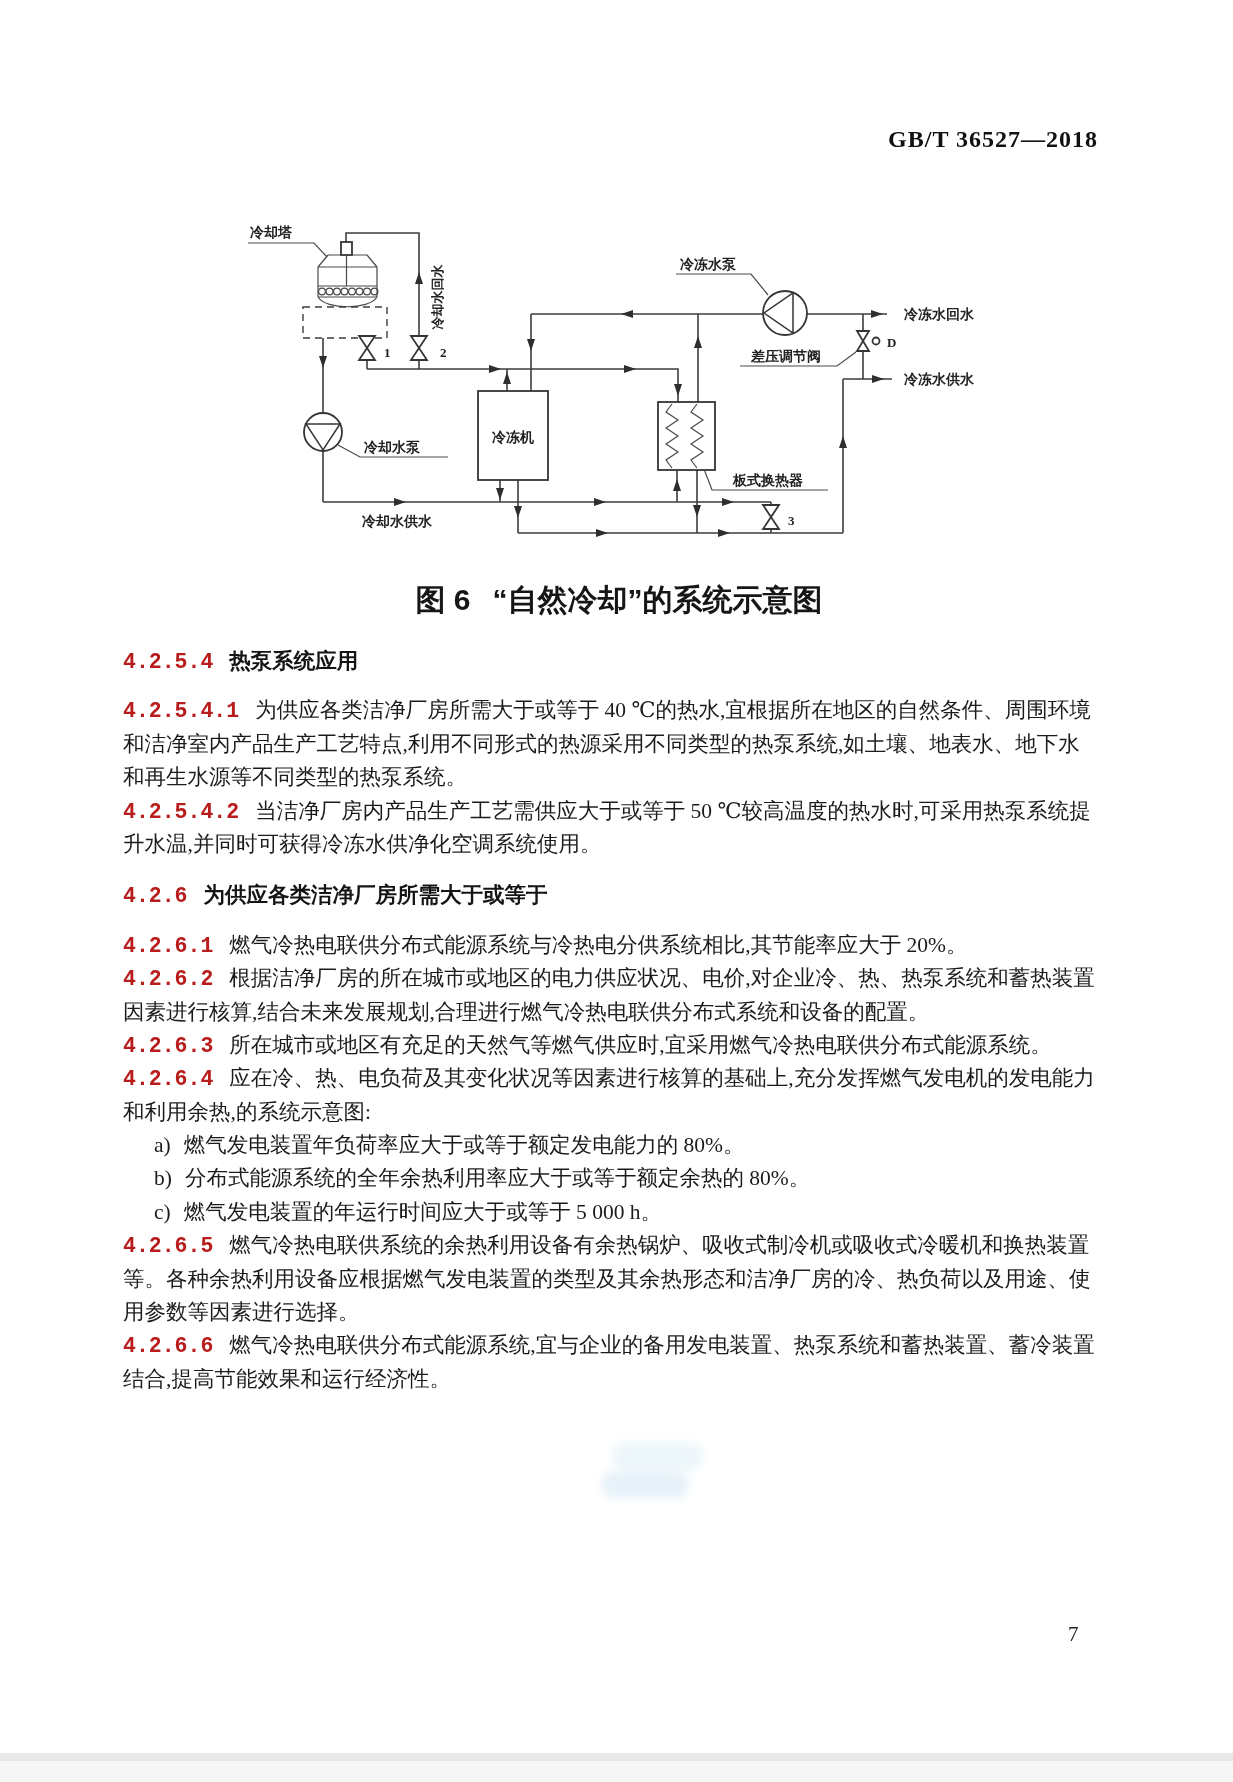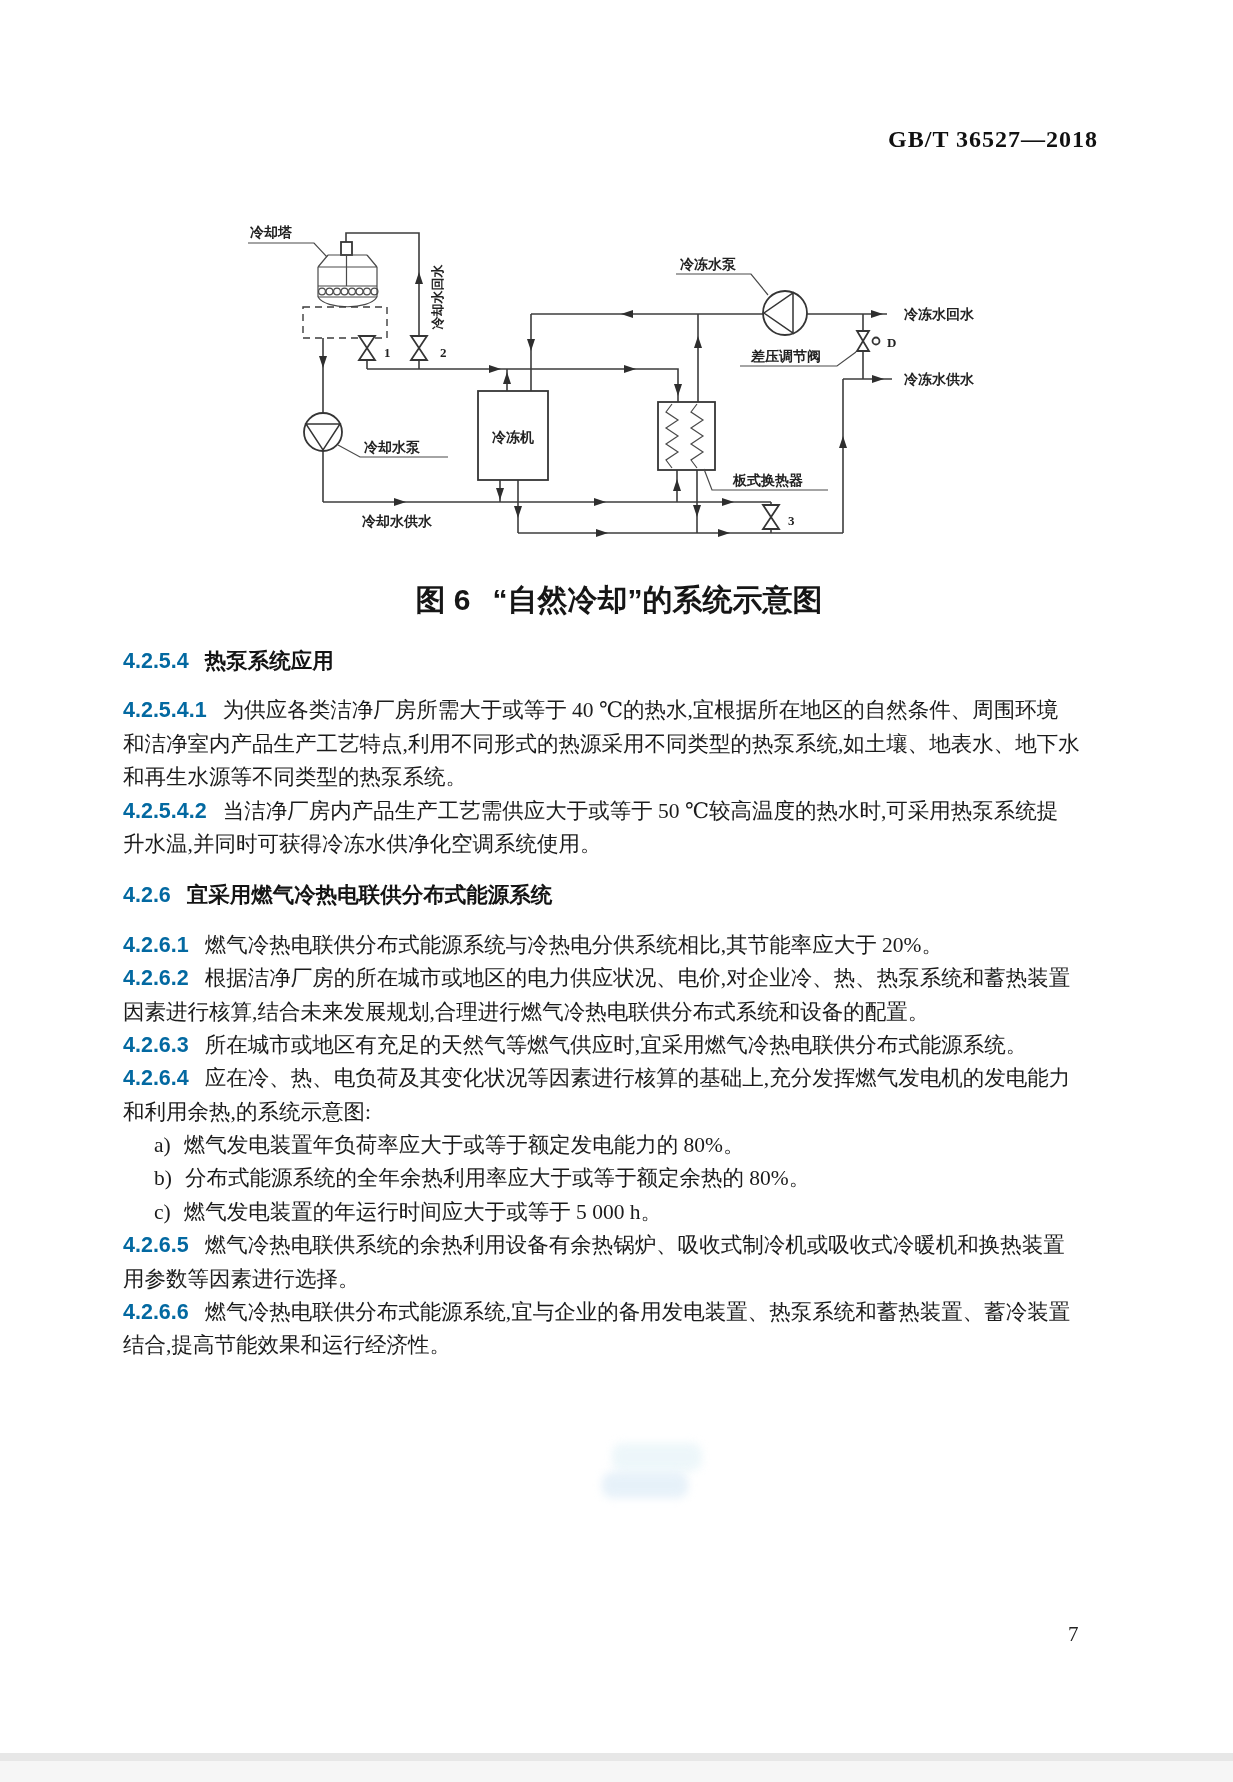--- a/index.html
+++ b/index.html
@@ -25,21 +25,21 @@
   
   .caption-wrap{position:absolute;left:123px;top:580px;width:992px;text-align:center;}
   .caption{font-size:30px;font-weight:bold;font-family:"Liberation Sans","DejaVu Sans",sans-serif;color:#161616;}
   .caption .gap{margin-left:22px;}
   
   .textcol{position:absolute;left:123px;top:645px;width:1000px;}
   .line{font-size:21.5px;line-height:33.4px;height:33.4px;white-space:nowrap;color:#1b1b1b;}
   .heading{font-size:21.5px;line-height:33.4px;height:33.4px;font-weight:bold;
     font-family:"Liberation Sans","DejaVu Sans",sans-serif;color:#141414;white-space:nowrap;}
   .mt16{margin-top:16px;} .mt18{margin-top:18px;}
-  .num{font-family:Liberation Sans, sans-serif;font-weight:bold;margin-right:16px;color:#0369a1;margin-top:16px;}
+  .num{font-family:Liberation Mono, monospace;font-weight:bold;margin-right:16px;color:#b91c1c;margin-top:16px;}
   .item{padding-left:31px;}
   .marker{margin-right:13px;}
   
   .page-num{position:absolute;left:1068px;top:1622px;font-size:21px;color:#222;}
   
   .watermark1{position:absolute;left:612px;top:1443px;width:90px;height:28px;background:#dff0f6;
     opacity:.55;border-radius:10px;filter:blur(4px);}
   .watermark2{position:absolute;left:602px;top:1472px;width:86px;height:26px;background:#cfe4f4;
     opacity:.5;border-radius:10px;filter:blur(4px);}
   .scan-edge1{position:absolute;left:0;top:1753px;width:1233px;height:8px;background:#e7e7e7;}
@@ -184,21 +184,21 @@
   </div>
   <div class="line"><span>和洁净室内产品生产工艺特点,利用不同形式的热源采用不同类型的热泵系统,如土壤、地表水、地下水</span></div>
   <div class="line"><span>和再生水源等不同类型的热泵系统。</span></div>
 
   <div class="line">
     <span class="num">4.2.5.4.2</span><span>当洁净厂房内产品生产工艺需供应大于或等于 50 ℃较高温度的热水时,可采用热泵系统提</span>
   </div>
   <div class="line"><span>升水温,并同时可获得冷冻水供净化空调系统使用。</span></div>
 
   <div class="heading mt18">
-    <span class="num">4.2.6</span><span>宜采用燃气冷热电联供分布式能源系统</span>
+    <span class="num">4.2.6</span><span>为供应各类洁净厂房所需大于或等于</span>
   </div>
 
   <div class="line mt16">
     <span class="num">4.2.6.1</span><span>燃气冷热电联供分布式能源系统与冷热电分供系统相比,其节能率应大于 20%。</span>
   </div>
 
   <div class="line">
     <span class="num">4.2.6.2</span><span>根据洁净厂房的所在城市或地区的电力供应状况、电价,对企业冷、热、热泵系统和蓄热装置</span>
   </div>
   <div class="line"><span>因素进行核算,结合未来发展规划,合理进行燃气冷热电联供分布式系统和设备的配置。</span></div>
@@ -218,20 +218,21 @@
   <div class="line item">
     <span class="marker">b)</span><span>分布式能源系统的全年余热利用率应大于或等于额定余热的 80%。</span>
   </div>
   <div class="line item">
     <span class="marker">c)</span><span>燃气发电装置的年运行时间应大于或等于 5 000 h。</span>
   </div>
 
   <div class="line">
     <span class="num">4.2.6.5</span><span>燃气冷热电联供系统的余热利用设备有余热锅炉、吸收式制冷机或吸收式冷暖机和换热装置</span>
   </div>
+  <div class="line"><span>等。各种余热利用设备应根据燃气发电装置的类型及其余热形态和洁净厂房的冷、热负荷以及用途、使</span></div>
   <div class="line"><span>用参数等因素进行选择。</span></div>
 
   <div class="line">
     <span class="num">4.2.6.6</span><span>燃气冷热电联供分布式能源系统,宜与企业的备用发电装置、热泵系统和蓄热装置、蓄冷装置</span>
   </div>
   <div class="line"><span>结合,提高节能效果和运行经济性。</span></div>
 </div>
 
 <div class="page-num">7</div>
 

